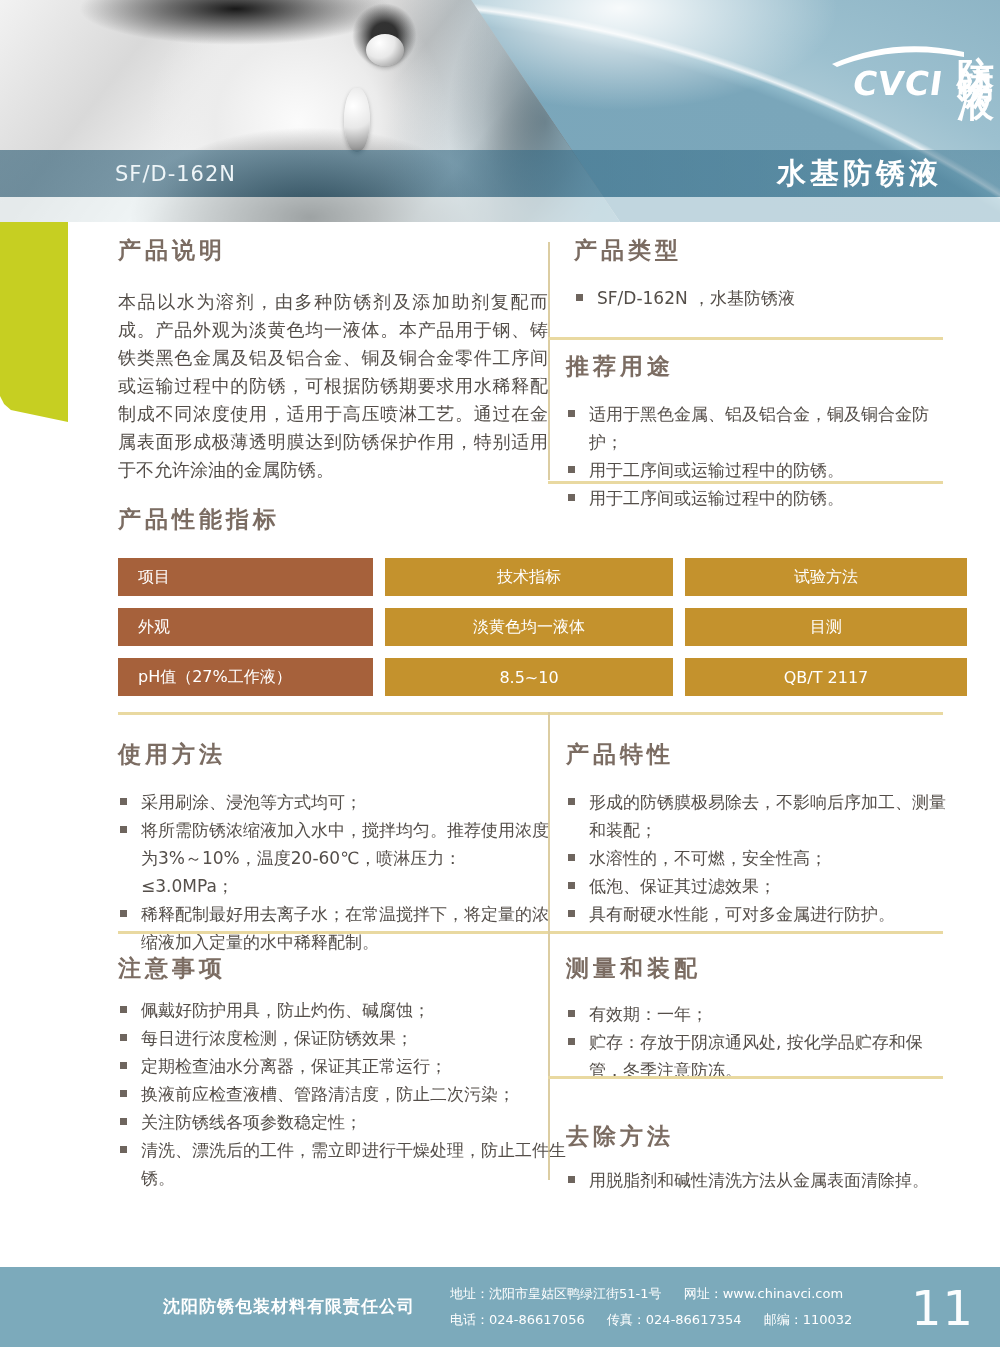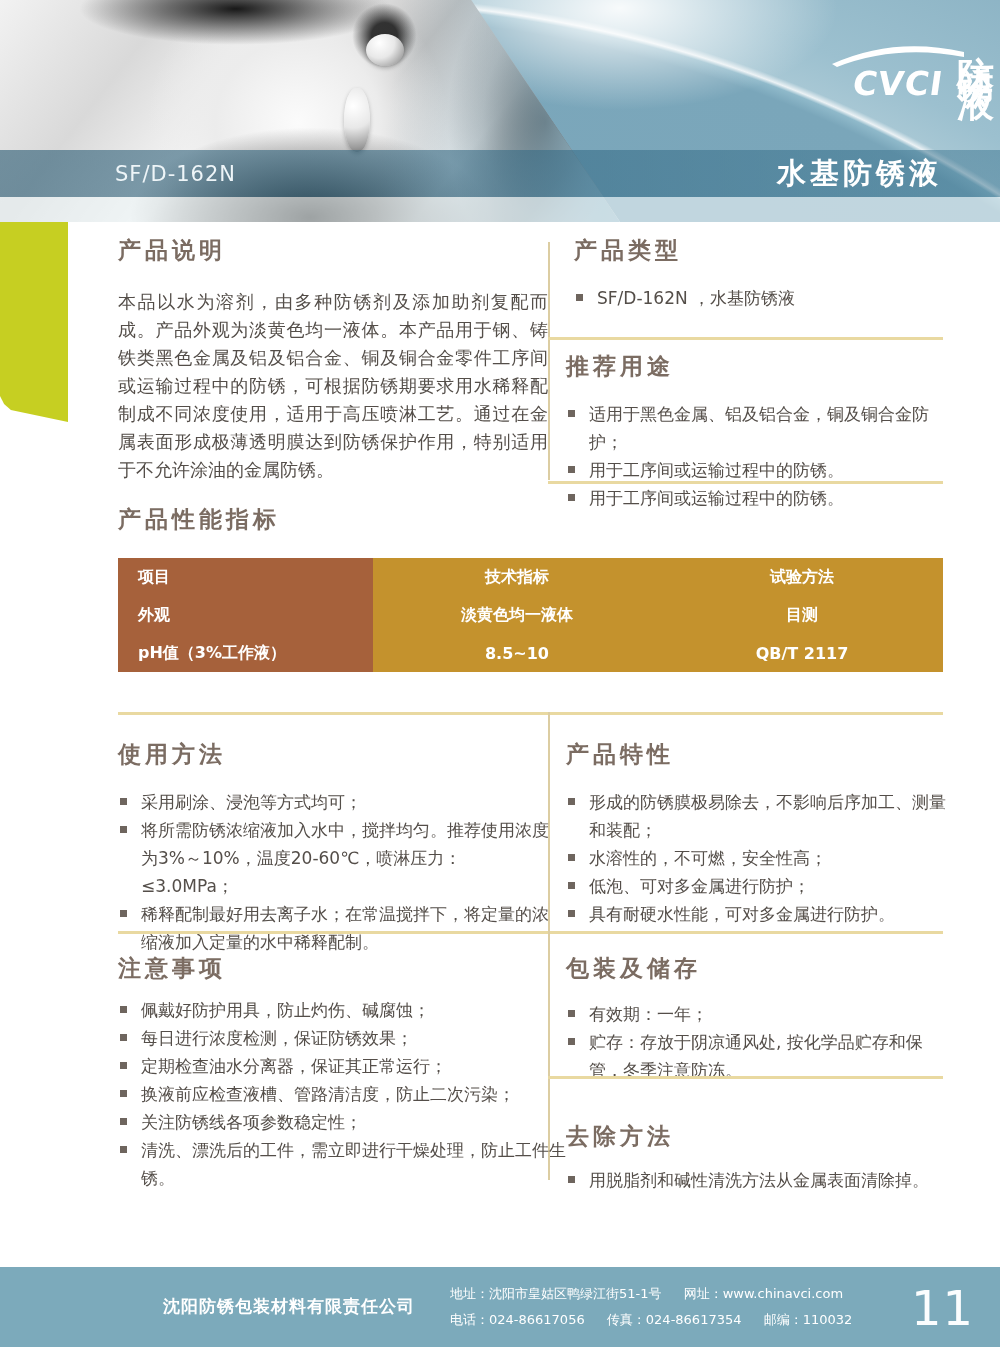--- a/index.html
+++ b/index.html
@@ -75,21 +75,21 @@
 
   #sec-description{left:118px;top:236px;width:430px;}
   #vdiv1{left:548px;top:242px;height:238px;}
   #sec-type{left:574px;top:236px;width:377px;}
   #hdiv-r1{left:548px;top:337px;width:395px;}
   #sec-uses{left:566px;top:352px;width:382px;}
   #hdiv-r2{left:548px;top:481px;width:395px;}
 
   #sec-perf-title{left:118px;top:505px;width:500px;}
   .ptable{position:absolute;left:118px;top:558px;width:829px;
-    display:grid;grid-template-columns:255px 288px 282px;grid-auto-rows:38px;gap:0;font-weight:bold;}
+    display:grid;grid-template-columns:255px 288px 282px;grid-auto-rows:38px;gap:12px;}
   .ptable .cell{color:#ffffff;font-size:16px;display:flex;align-items:center;justify-content:center;}
   .ptable .c-rust{background:var(--table_rust);justify-content:flex-start;padding-left:20px;}
   .ptable .c-gold{background:var(--table_gold);}
 
   #hdiv-full1{left:118px;top:712px;width:825px;}
   #vdiv2{left:548px;top:712px;height:221px;}
   #sec-usage{left:118px;top:740px;width:436px;}
   #sec-features{left:566px;top:740px;width:380px;}
   #hdiv-full2{left:118px;top:931px;width:825px;}
   #vdiv3{left:548px;top:931px;height:249px;}
@@ -165,21 +165,21 @@
   <div class="sec" id="sec-perf-title">
     <h2 class="sec-title">产品性能指标</h2>
   </div>
   <div class="ptable">
     <div class="cell c-rust">项目</div>
     <div class="cell c-gold">技术指标</div>
     <div class="cell c-gold">试验方法</div>
     <div class="cell c-rust">外观</div>
     <div class="cell c-gold">淡黄色均一液体</div>
     <div class="cell c-gold">目测</div>
-    <div class="cell c-rust">pH值（3%工作液）</div>
+    <div class="cell c-rust">pH值（27%工作液）</div>
     <div class="cell c-gold">8.5~10</div>
     <div class="cell c-gold">QB/T 2117</div>
   </div>
 
   <div class="hdiv" id="hdiv-full1"></div>
   <div class="vdiv" id="vdiv2"></div>
 
   <div class="sec" id="sec-usage">
     <h2 class="sec-title">使用方法</h2>
     <ul class="blist">
@@ -187,42 +187,42 @@
       <li>将所需防锈浓缩液加入水中，搅拌均匀。推荐使用浓度为3%～10%，温度20-60℃，喷淋压力：≤3.0MPa；</li>
       <li>稀释配制最好用去离子水；在常温搅拌下，将定量的浓缩液加入定量的水中稀释配制。</li>
     </ul>
   </div>
 
   <div class="sec" id="sec-features">
     <h2 class="sec-title">产品特性</h2>
     <ul class="blist">
       <li>形成的防锈膜极易除去，不影响后序加工、测量和装配；</li>
       <li>水溶性的，不可燃，安全性高；</li>
-      <li>低泡、可对多金属进行防护；</li>
+      <li>低泡、保证其过滤效果；</li>
       <li>具有耐硬水性能，可对多金属进行防护。</li>
     </ul>
   </div>
 
   <div class="hdiv" id="hdiv-full2"></div>
   <div class="vdiv" id="vdiv3"></div>
 
   <div class="sec" id="sec-notes">
     <h2 class="sec-title">注意事项</h2>
     <ul class="blist">
       <li>佩戴好防护用具，防止灼伤、碱腐蚀；</li>
       <li>每日进行浓度检测，保证防锈效果；</li>
       <li>定期检查油水分离器，保证其正常运行；</li>
       <li>换液前应检查液槽、管路清洁度，防止二次污染；</li>
       <li>关注防锈线各项参数稳定性；</li>
       <li>清洗、漂洗后的工件，需立即进行干燥处理，防止工件生锈。</li>
     </ul>
   </div>
 
   <div class="sec" id="sec-pack">
-    <h2 class="sec-title">包装及储存</h2>
+    <h2 class="sec-title">测量和装配</h2>
     <ul class="blist">
       <li>有效期：一年；</li>
       <li>贮存：存放于阴凉通风处, 按化学品贮存和保管，冬季注意防冻。</li>
     </ul>
   </div>
 
   <div class="hdiv" id="hdiv-r3"></div>
 
   <div class="sec" id="sec-removal">
     <h2 class="sec-title">去除方法</h2>

